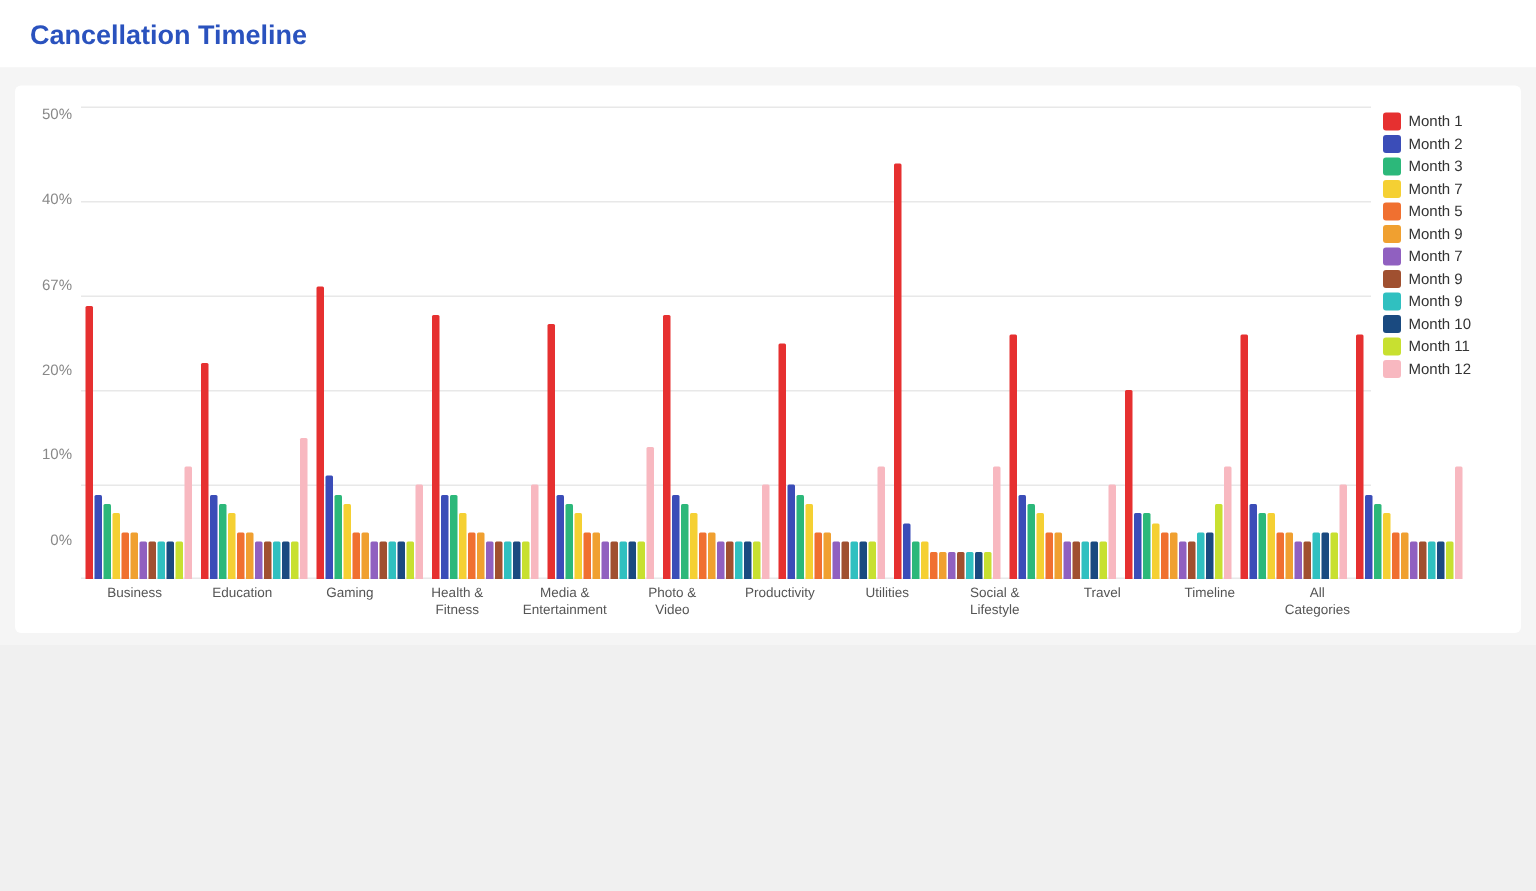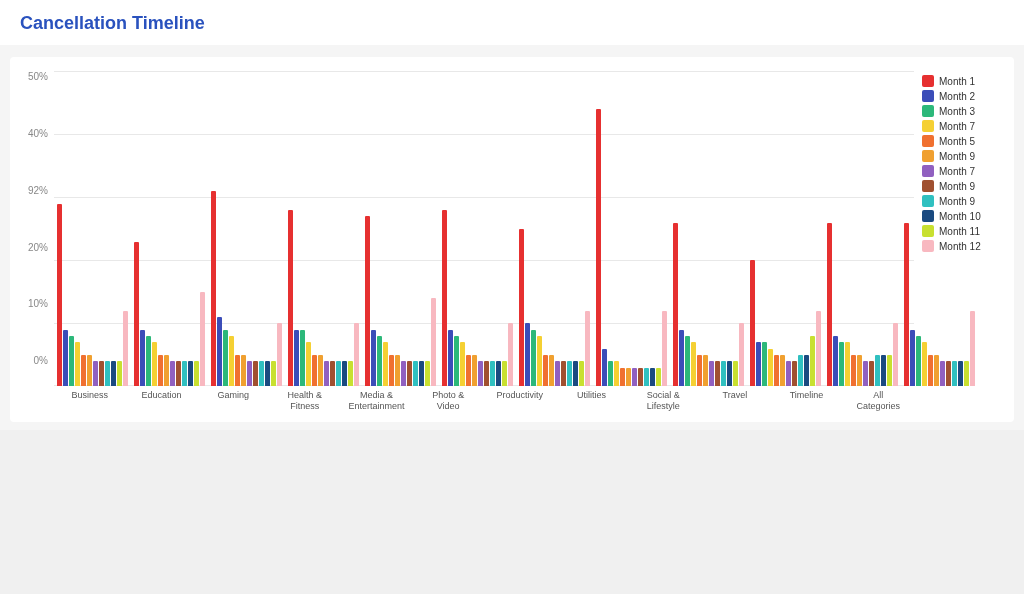--- a/index.html
+++ b/index.html
@@ -150,21 +150,21 @@
     </div>
   </div>
 
   <div class="chart-container">
     <div class="chart-area">
 
       <div class="y-axis" id="y-axis">
           <span class="y-label">0%</span>
           <span class="y-label">10%</span>
           <span class="y-label">20%</span>
-          <span class="y-label">92%</span>
+          <span class="y-label">67%</span>
           <span class="y-label">40%</span>
           <span class="y-label">50%</span>
         </div>
 
       <div class="bars-and-legend">
         <div class="bars-section">
           <div class="grid-and-bars" id="grid-and-bars">
             <div class="grid-lines" id="grid-lines">
                 <div class="grid-line"></div>
                 <div class="grid-line"></div>

